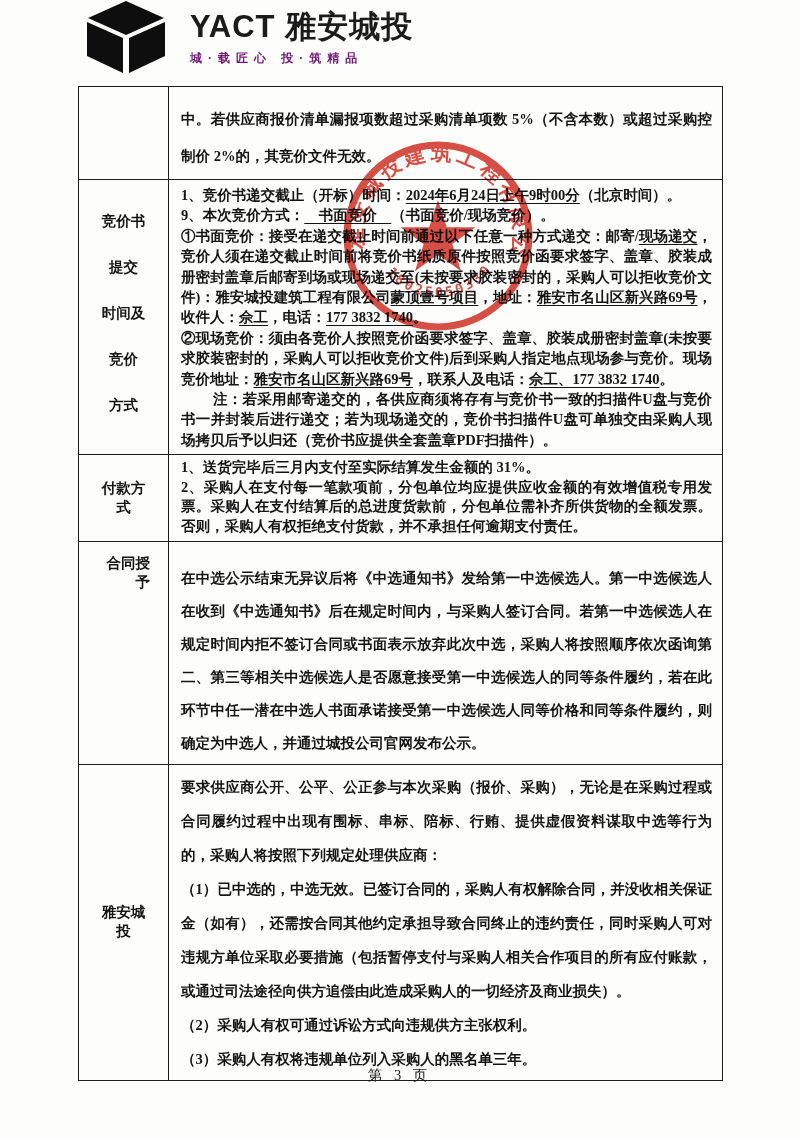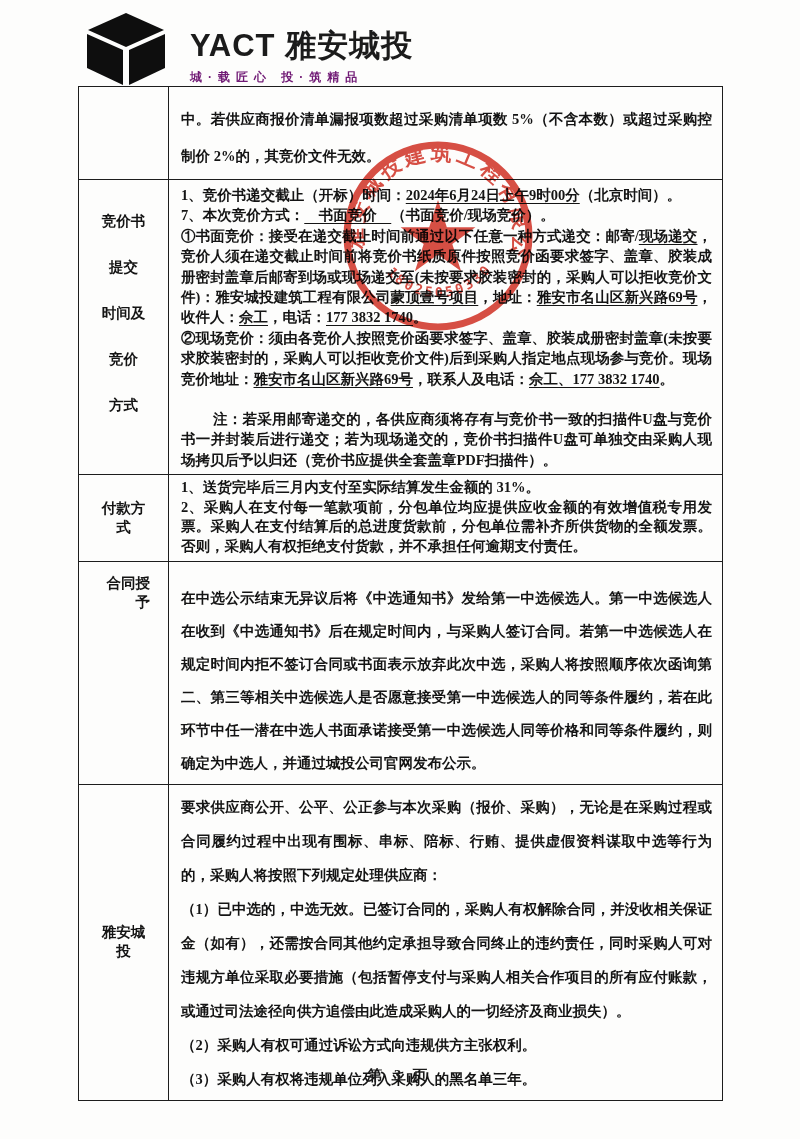--- a/index.html
+++ b/index.html
@@ -4,21 +4,21 @@
 <style>
   * { margin:0; padding:0; box-sizing:border-box; }
   html,body { background:#ffffff; }
   .page {
     position:relative; width:800px; height:1139px; margin:0 auto;
     background:#fdfdfc; overflow:hidden;
     font-family:"Liberation Serif","DejaVu Serif",serif;
     color:#161616;
   }
   
-  .brand { position:absolute; left:84px; top:12px; display:flex; align-items:flex-end; }
+  .brand { position:absolute; left:84px; top:0; display:flex; align-items:flex-start; }
   .brand svg { display:block; }
   .brand-text { margin-left:22px; padding-top:10px; }
   .brand-title {
     font-family:"Liberation Sans","DejaVu Sans",sans-serif;
     font-size:31px; font-weight:900; letter-spacing:1px; color:#1b1b1b; line-height:1.1;
   }
   .brand-tagline {
     font-family:"Liberation Sans","DejaVu Sans",sans-serif;
     font-size:12px; font-weight:700; letter-spacing:6px; color:#701a75; margin-top:6px;
   }
@@ -39,40 +39,40 @@
   .u { text-decoration:underline; text-underline-offset:3px; }
   
   tr.r1 { height:77px; }
   tr.r1 td.cnt { vertical-align:top; padding-top:14px; }
   tr.r1 .para { line-height:37px; }
   tr.r2 { height:267px; }
   tr.r2 td.lbl { vertical-align:top; padding-top:18px; }
   tr.r2 td.lbl .line { line-height:46px; }
   tr.r2 td.cnt { vertical-align:top; padding-top:5px; }
   tr.r2 .para { line-height:20.4px; }
-  tr.r2 .para.indent { margin-top:20px; }
+  tr.r2 .para.indent { margin-top:0; }
   tr.r3 { height:82px; }
   tr.r3 td.cnt { vertical-align:top; padding-top:3px; }
   tr.r3 .para { line-height:19.6px; }
   tr.r4 { height:200px; }
   tr.r4 td.lbl { vertical-align:top; padding-top:12px;text-align:right; }
   tr.r4 td.cnt { vertical-align:top; padding-top:20px; }
   tr.r4 .para { line-height:33px; }
   tr.r5 { height:306px; }
   tr.r5 td.cnt { vertical-align:top; padding-top:5px; }
   tr.r5 .para { line-height:34px; }
   
   .stamp {
     position:absolute; left:340px; top:138px; width:196px; height:196px;
     opacity:.82; mix-blend-mode:multiply; pointer-events:none;
   }
   
   .footer {
     position:absolute; left:0; right:1px; top:1066px; text-align:center;
-    font-size:14.5px; font-weight:700; letter-spacing:4px; color:#1a1a1a;
+    font-size:14.5px; font-weight:400; letter-spacing:4px; color:#1a1a1a;
   }
 </style>
 </head>
 <body>
 
 <div class="page">
 
   <div class="brand">
     <span>
       <svg width="84" height="74" viewBox="0 0 84 74" aria-hidden="true">
@@ -96,21 +96,21 @@
           </td>
     </tr>
     <tr class="r2">
       <td class="lbl">
             <span class="line">竞价书提交</span>
             <span class="line">时间及竞价</span>
             <span class="line">方式</span>
           </td>
       <td class="cnt">
             <div class="para"><span>1、竞价书递交截止（开标）时间：</span><span class="u">2024年6月24日上午9时00分</span><span>（北京时间）。</span></div>
-            <div class="para"><span>7、本次竞价方式：</span><span class="u">　书面竞价　</span><span>（书面竞价/现场竞价）。</span></div>
+            <div class="para"><span>9、本次竞价方式：</span><span class="u">　书面竞价　</span><span>（书面竞价/现场竞价）。</span></div>
             <div class="para"><span>①书面竞价：接受在递交截止时间前通过以下任意一种方式递交：邮寄/</span><span class="u">现场递交</span><span>，竞价人须在递交截止时间前将竞价书纸质原件按照竞价函要求签字、盖章、胶装成册密封盖章后邮寄到场或现场递交至(未按要求胶装密封的，采购人可以拒收竞价文件)：雅安城投建筑工程有限公司</span><span class="u">蒙顶壹号项目</span><span>，地址：</span><span class="u">雅安市名山区新兴路69号</span><span>，收件人：</span><span class="u">佘工</span><span>，电话：</span><span class="u">177 3832 1740</span><span>。</span></div>
             <div class="para"><span>②现场竞价：须由各竞价人按照竞价函要求签字、盖章、胶装成册密封盖章(未按要求胶装密封的，采购人可以拒收竞价文件)后到采购人指定地点现场参与竞价。现场竞价地址：</span><span class="u">雅安市名山区新兴路69号</span><span>，联系人及电话：</span><span class="u">佘工、177 3832 1740</span><span>。</span></div>
             <div class="para indent"><span>注：若采用邮寄递交的，各供应商须将存有与竞价书一致的扫描件U盘与竞价书一并封装后进行递交；若为现场递交的，竞价书扫描件U盘可单独交由采购人现场拷贝后予以归还（竞价书应提供全套盖章PDF扫描件）。</span></div>
           </td>
     </tr>
     <tr class="r3">
       <td class="lbl">
             <span class="line">付款方式</span>
           </td>
       <td class="cnt">

